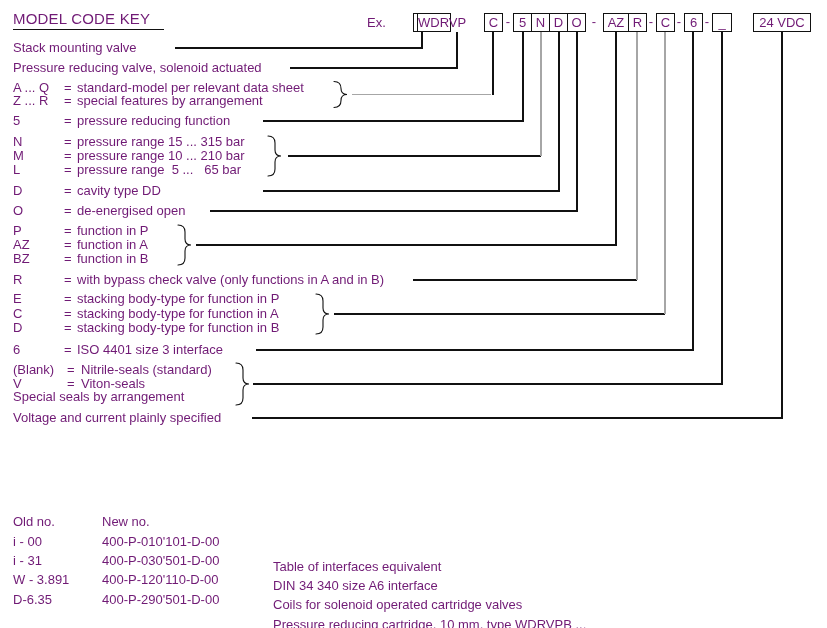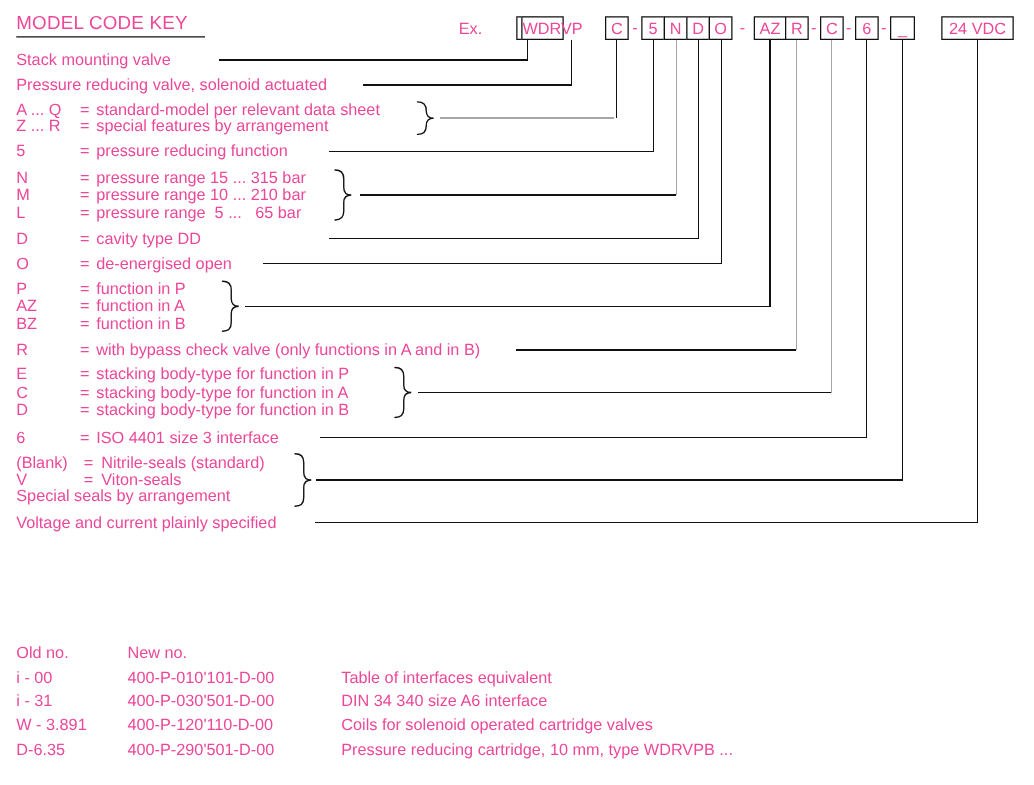--- a/index.html
+++ b/index.html
@@ -1,21 +1,21 @@
 <!DOCTYPE html>
 <html><head>
 <meta charset="utf-8">
 <style>
   html,body{margin:0;padding:0;background:#fff;}
   .page{
     position:relative;
     width:827px;height:628px;
     background:#ffffff;
     font-family:"Liberation Sans", sans-serif;
-    font-size:13px;color:#ec4899;
+    font-size:13px;color:#701a75;
     overflow:hidden;
   }
   .sec-title{
     position:absolute;left:13px;
     font-size:15px;letter-spacing:.2px;
     padding:0 14px 2px 0;
     border-bottom:1.4px solid #111;
     white-space:nowrap;
   }
   .ex-label{position:absolute;top:13px;left:367px;height:19px;line-height:19px;}
@@ -29,21 +29,21 @@
   .overlay{position:absolute;top:0;left:0;pointer-events:none;}
   .krow{position:absolute;left:13px;height:14px;line-height:14px;white-space:pre;width:520px;}
   .kcode{position:absolute;left:0;}
   .keq{position:absolute;left:51px;}
   .kdesc{position:absolute;left:64px;}
   .krow.wide .keq{left:54px;}
   .krow.wide .kdesc{left:68px;}
   .trow{position:absolute;left:13px;height:15px;line-height:15px;white-space:nowrap;width:790px;}
   .t-old{position:absolute;left:0;}
   .t-new{position:absolute;left:89px;}
-  .t-desc{position:absolute;left:260px;}
+  .t-desc{position:absolute;left:260px;margin-top:25px;}
 </style>
 </head>
 <body>
 
 <div class="page">
 
   <div class="sec-title" style="top:10px">MODEL CODE KEY</div>
 
   <div class="ex-label">Ex.</div>
 

